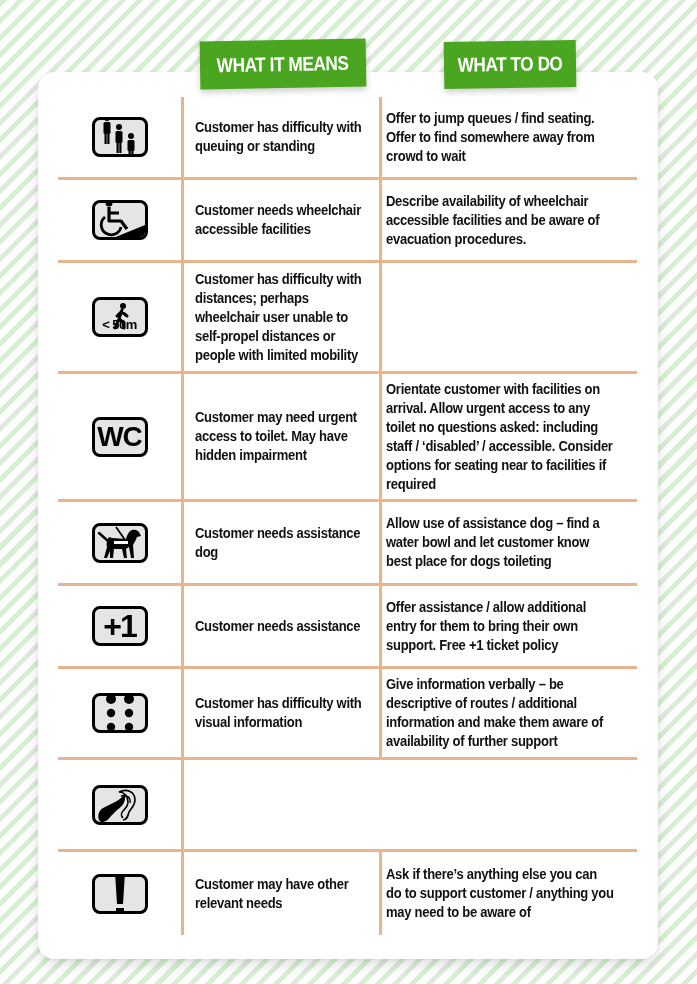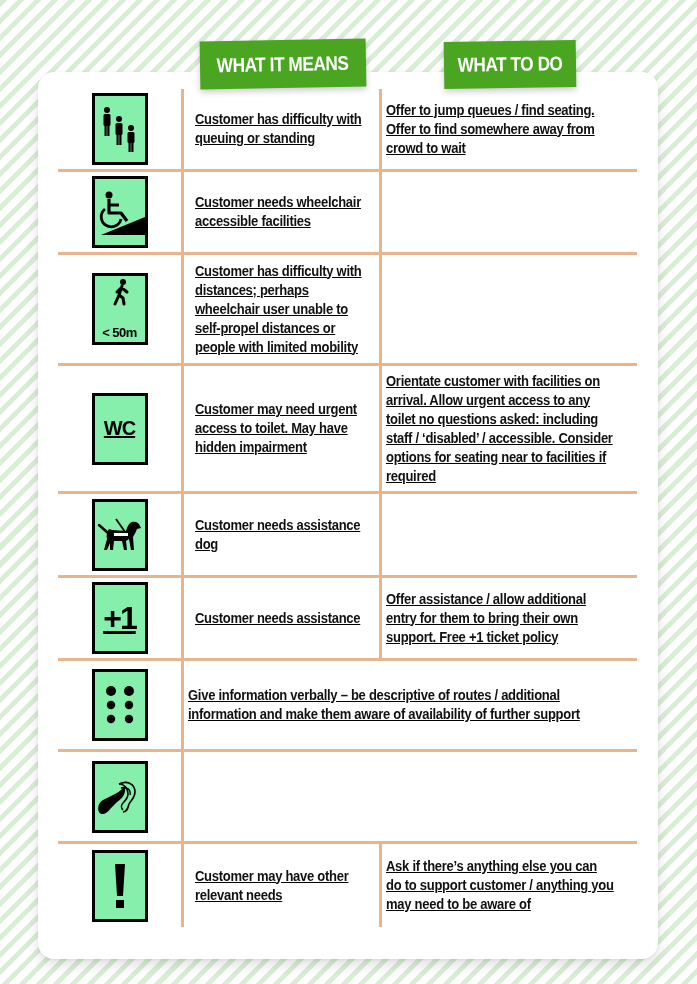--- a/index.html
+++ b/index.html
@@ -22,21 +22,21 @@
     display: flex; align-items: center; justify-content: center;
     box-shadow: 0 3px 6px rgba(0,0,0,0.2);
     transform: scaleX(0.92);
     z-index: 3;
   }
   .tag-means { left: 200px; top: 40px; width: 166px; height: 48px; transform: rotate(-1deg); }
   .tag-do { left: 444px; top: 41px; width: 132px; height: 47px; transform: rotate(-0.8deg); }
   .tag span { display: inline-block; transform: scaleX(0.86); white-space: nowrap; }
 
   .table {
-    position: absolute; left: 58px; top: 89px; width: 579px; text-decoration: underline;
+    position: absolute; left: 58px; top: 97px; width: 579px;
   }
   .row {
     position: relative; display: flex; border-bottom: 3px solid #e8b48e;
     box-sizing: border-box;
   }
   .row:last-child { border-bottom: none; justify-content: center; }
   .cell-icon {
     width: 126px; flex: none; display: flex; align-items: center; justify-content: center;
     border-right: 3px solid #e8b48e; box-sizing: border-box;
   }
@@ -47,26 +47,26 @@
   }
   .cell-do {
     flex: 1; display: flex; align-items: center; padding-left: 4px; padding-right: 6px;
   }
   .txt {
     font-family: "Liberation Sans", sans-serif; font-weight: bold; font-size: 14px;
     line-height: 19px; color: #111111; letter-spacing: -0.3px;
     transform: scaleX(0.93); transform-origin: left center;
   }
   .icon-box {
-    width: 56px; height: 72px; border: 3px solid #000; border-radius: 0;
+    width: 56px; height: 40px; border: 3px solid #000; border-radius: 8px;
     box-sizing: border-box; display: flex; align-items: center; justify-content: center;
-    background: #86efac; position: relative; overflow: hidden;
+    background: #e5e5e5; position: relative; overflow: hidden;
   }
   .icon-box svg { display: block; }
-  .wc-label { font-family: "Liberation Sans", sans-serif; font-weight: bold; font-size: 20px; color: #000; letter-spacing: -1px; }
+  .wc-label { font-family: "Liberation Sans", sans-serif; font-weight: bold; font-size: 28px; color: #000; letter-spacing: -1px; }
   .plus-label { font-family: "Liberation Sans", sans-serif; font-weight: bold; font-size: 32px; color: #000; letter-spacing: -2px; }
   .dist-label { position: absolute; bottom: 2px; left: 0; right: 0; text-align: center; font-family: "Liberation Sans", sans-serif; font-size: 13px; font-weight: bold; color: #000; letter-spacing: -0.5px; }
 </style>
 </head>
 <body>
 
 <div class="card"></div>
 
 <div class="tag tag-means">
   <span>WHAT IT MEANS</span>
@@ -114,20 +114,23 @@
           <path d="M14 12 L14 26 L26 26 L32 34" stroke="#000" stroke-width="3.2" fill="none" stroke-linejoin="round"></path>
           <path d="M14 18 L24 18" stroke="#000" stroke-width="3" fill="none"></path>
           <path d="M10 22 A 10 10 0 1 0 26 32" stroke="#000" stroke-width="2.8" fill="none"></path>
           <polygon points="6,48 50,30 50,48" fill="#000"></polygon>
         </svg>
       </div>
     </div>
     <div class="cell-means">
       <div class="txt">Customer needs wheelchair accessible facilities</div>
     </div>
+    <div class="cell-do">
+      <div class="txt">Describe availability of wheelchair accessible facilities and be aware of evacuation procedures.</div>
+    </div>
   </div>
 
   <div class="row" style="height:111px">
     <div class="cell-icon">
       <div class="icon-box">
         <svg width="30" height="30" viewBox="0 0 30 30" style="position:absolute;top:2px;left:12px">
           <circle cx="16" cy="4" r="3" fill="#000"></circle>
           <path d="M15 8 L12 17 L8 26 M12 17 L16 20 L17 26 M14 10 L10 14 M15 10 L20 14" stroke="#000" stroke-width="3" fill="none" stroke-linecap="round" stroke-linejoin="round"></path>
         </svg>
         <div class="dist-label">&lt; 50m</div>
@@ -158,20 +161,23 @@
         <svg width="48" height="40" viewBox="0 0 48 40">
           <path d="M3 10 L12 18" stroke="#000" stroke-width="2.5" stroke-linecap="round"></path>
           <path d="M12 16 C12 14, 14 14, 16 15 L30 16 C31 12, 33 8, 36 7 C40 6, 43 8, 44 11 L45 13 L41 14 C40 17, 38 20, 37 22 L38 35 L35 35 L33 24 L30 26 L31 35 L28 35 L26 26 L18 26 L17 35 L14 35 L14 28 L11 35 L8 35 L11 24 C10 21, 11 18, 12 16 Z" fill="#000"></path>
           <path d="M20 4 L34 24" stroke="#000" stroke-width="1.8"></path>
           <rect x="18" y="18" width="14" height="3" fill="#fff"></rect>
         </svg>
       </div>
     </div>
     <div class="cell-means">
       <div class="txt">Customer needs assistance dog</div>
+    </div>
+    <div class="cell-do">
+      <div class="txt">Allow use of assistance dog – find a water bowl and let customer know best place for dogs toileting</div>
     </div>
   </div>
 
   <div class="row" style="height:83px">
     <div class="cell-icon">
       <div class="icon-box">
         <span class="plus-label">+1</span>
       </div>
     </div>
     <div class="cell-means">
@@ -190,20 +196,23 @@
             <circle cx="11" cy="8" r="5"></circle>
             <circle cx="29" cy="8" r="5"></circle>
             <circle cx="11" cy="22" r="4.2"></circle>
             <circle cx="29" cy="22" r="4.2"></circle>
             <circle cx="11" cy="36" r="4.2"></circle>
             <circle cx="29" cy="36" r="4.2"></circle>
           </g>
         </svg>
       </div>
     </div>
+    <div class="cell-means">
+      <div class="txt">Customer has difficulty with visual information</div>
+    </div>
     <div class="cell-do">
       <div class="txt">Give information verbally – be descriptive of routes / additional information and make them aware of availability of further support</div>
     </div>
   </div>
 
   <div class="row" style="height:92px">
     <div class="cell-icon">
       <div class="icon-box">
         <svg width="50" height="50" viewBox="0 0 50 50">
           <path d="M28 38 C26 36, 26 33, 28 31 C31 28, 33 26, 33 22 C33 16, 29 12, 24 12" stroke="#000" stroke-width="1.6" fill="none"></path>

